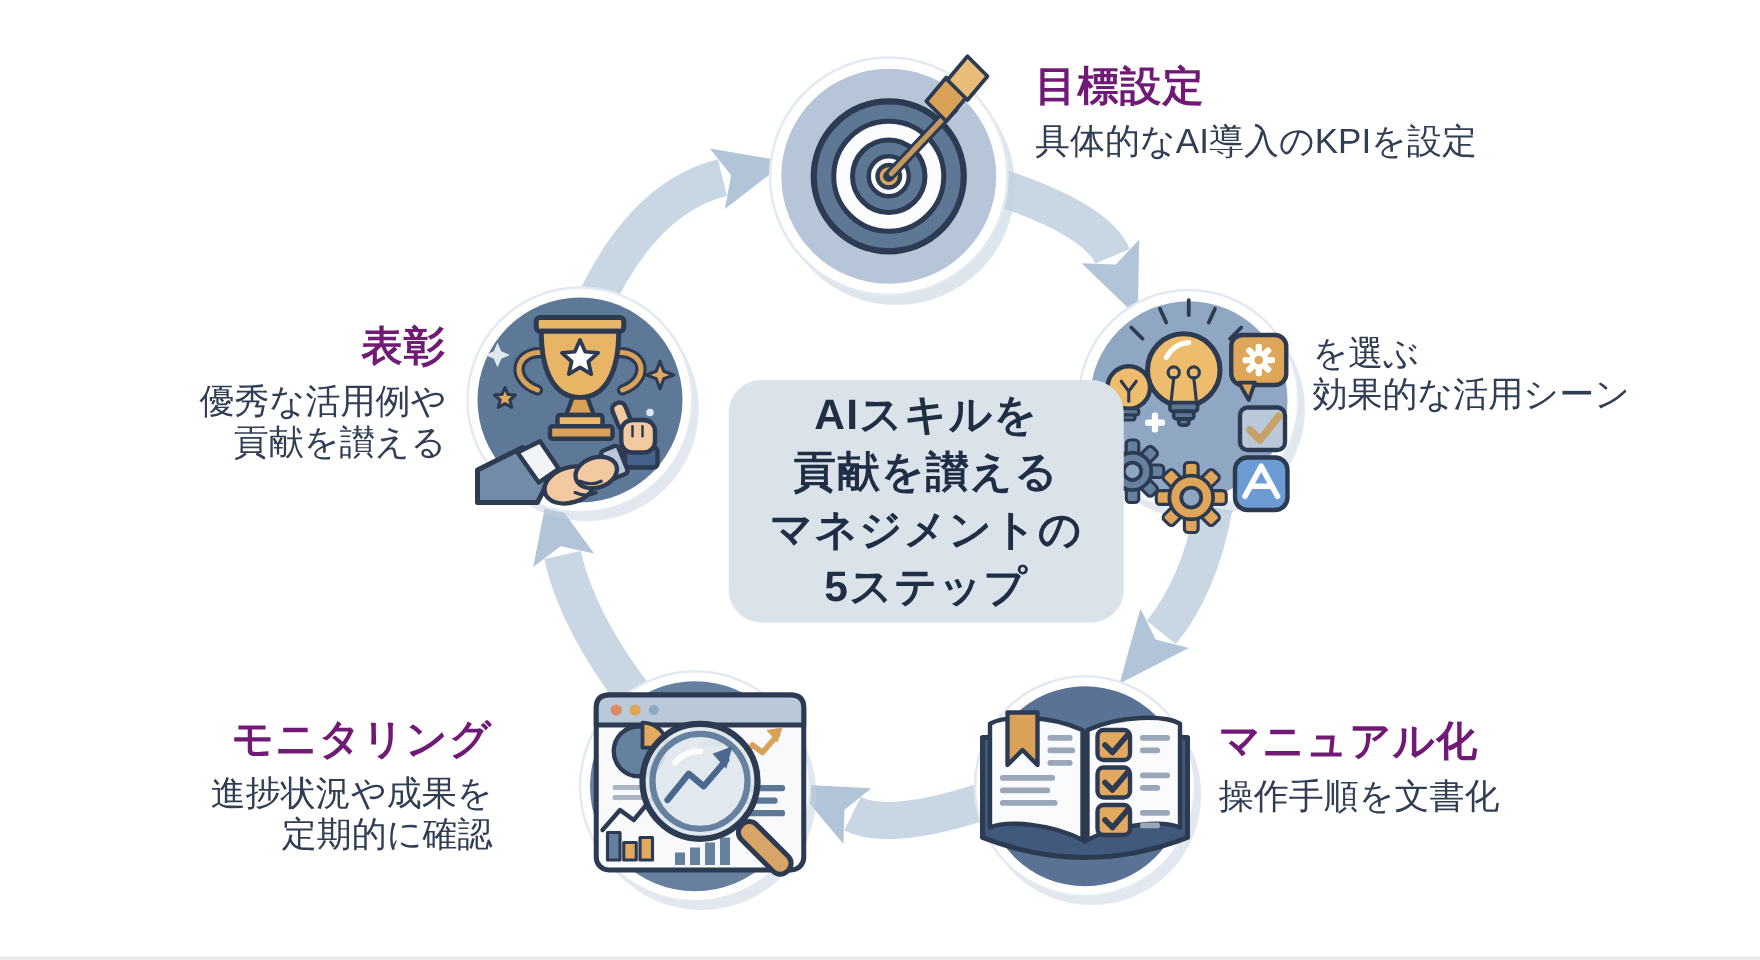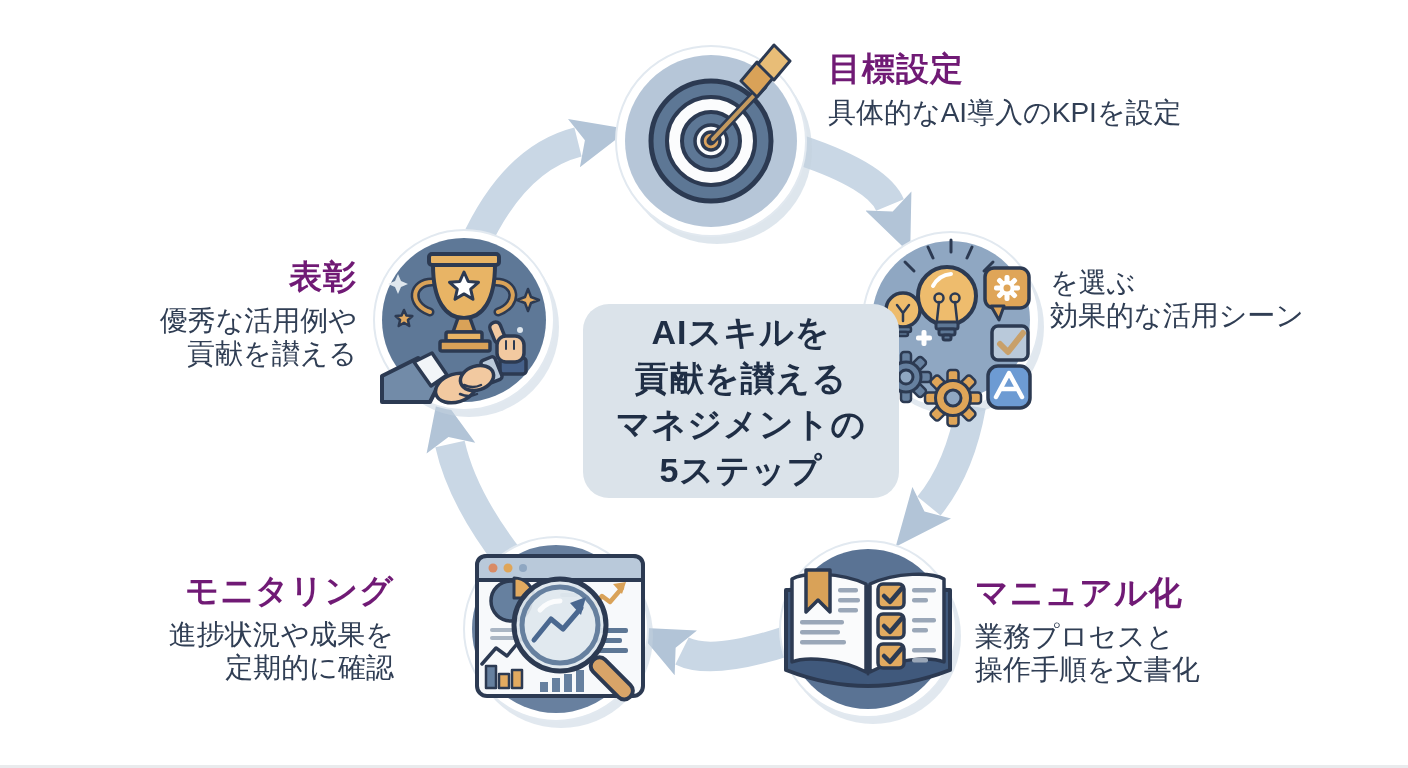--- a/index.html
+++ b/index.html
@@ -295,21 +295,20 @@
   <div class="step-label pos-usecase">
     <div class="d">
       <div>を選ぶ</div>
       <div>効果的な活用シーン</div>
     </div>
   </div>
 
   <div class="step-label pos-manual">
     <div class="h">マニュアル化</div>
     <div class="d">
-      <div>業務プロセスと</div>
       <div>操作手順を文書化</div>
     </div>
   </div>
 
   <div class="step-label pos-monitoring align-right">
     <div class="h">モニタリング</div>
     <div class="d">
       <div>進捗状況や成果を</div>
       <div>定期的に確認</div>
     </div>

